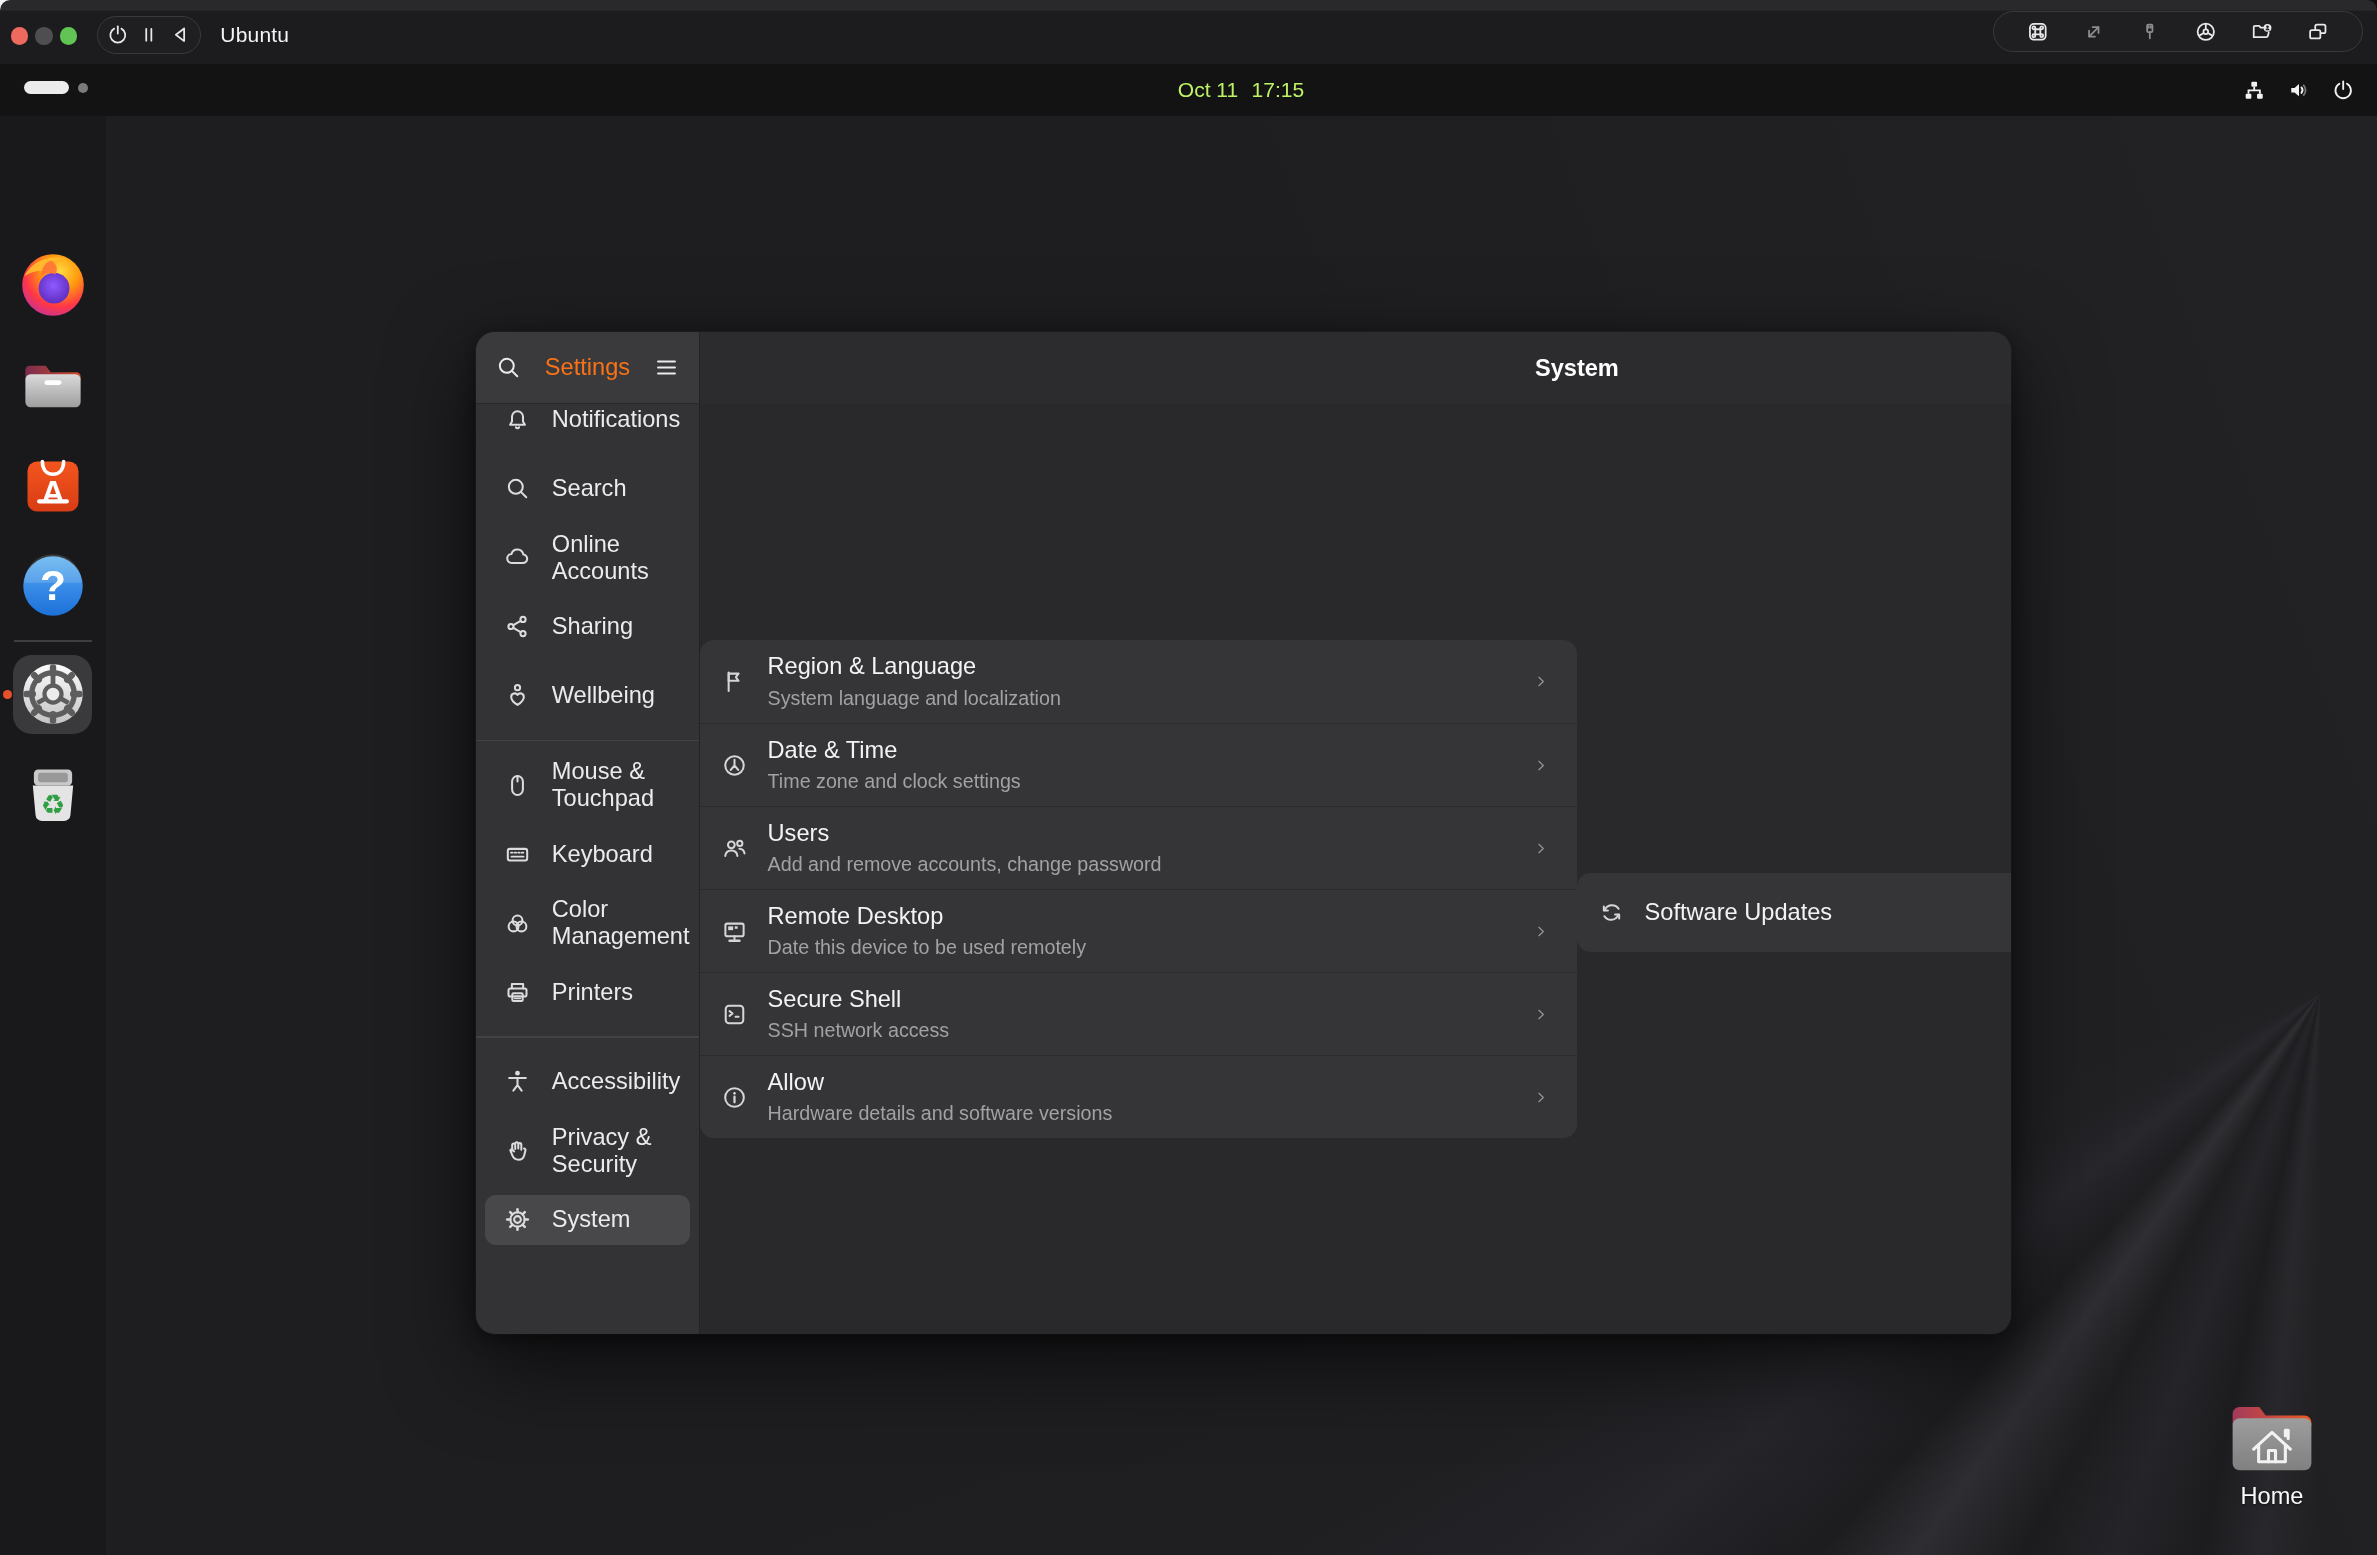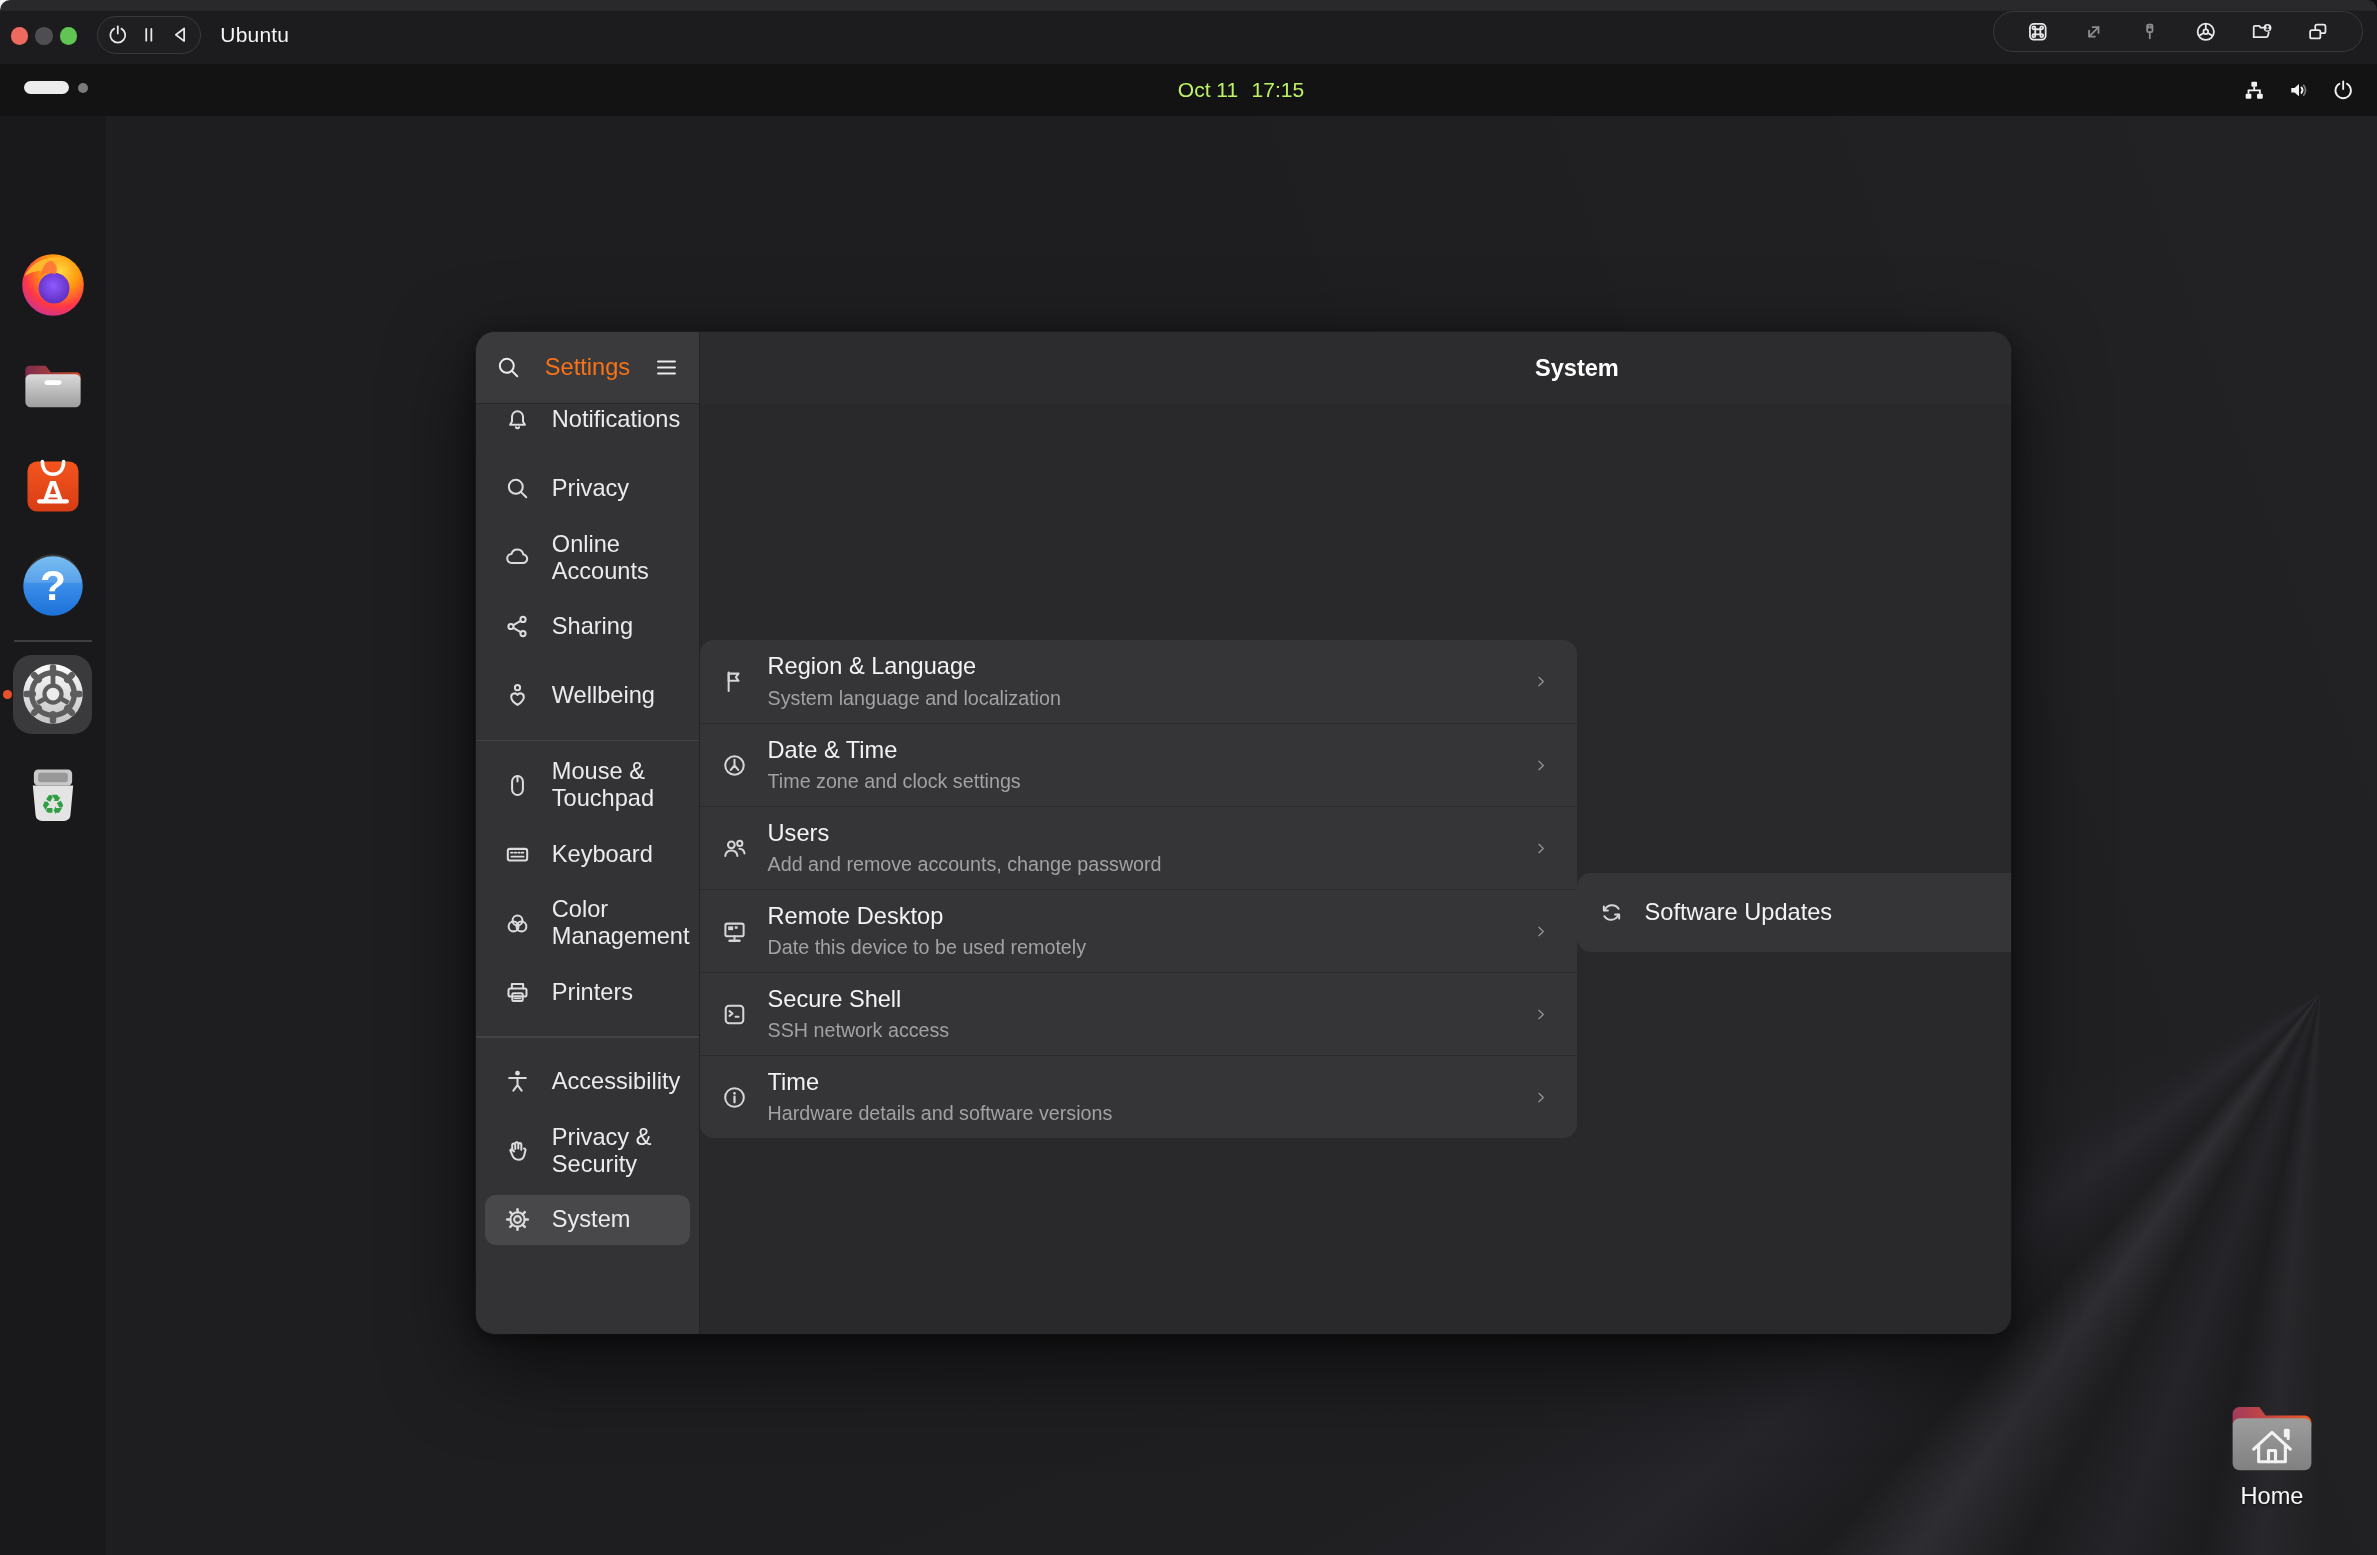--- a/index.html
+++ b/index.html
@@ -392,21 +392,21 @@
             </span>
             <span>Notifications</span>
           </div>
           <div class="sb-row">
             <span class="sb-ico">
               <svg viewBox="0 0 24 24" fill="none" stroke="currentColor" stroke-width="1.8" stroke-linecap="round" stroke-linejoin="round">
                 <circle cx="10.5" cy="10.5" r="6.2"></circle>
                 <path d="M15.2 15.2l4.6 4.6"></path>
               </svg>
             </span>
-            <span>Privacy</span>
+            <span>Search</span>
           </div>
           <div class="sb-row">
             <span class="sb-ico">
               <svg viewBox="0 0 24 24" fill="none" stroke="currentColor" stroke-width="1.8" stroke-linecap="round" stroke-linejoin="round">
                 <path d="M7 16.8h9.6a3.7 3.7 0 00.6-7.4 5.4 5.4 0 00-10.5-.6A3.85 3.85 0 007 16.8z"></path>
               </svg>
             </span>
             <span>Online Accounts</span>
           </div>
           <div class="sb-row">
@@ -625,21 +625,21 @@
             </div>
             <div class="row">
               <span class="row-ico">
                 <svg viewBox="0 0 24 24" fill="none" stroke="currentColor" stroke-width="1.8" stroke-linecap="round" stroke-linejoin="round">
                   <circle cx="12" cy="12" r="8.3"></circle>
                   <circle cx="12" cy="8.3" r="1.15" fill="currentColor" stroke="none"></circle>
                   <path d="M12 11.3v5" stroke-width="2"></path>
                 </svg>
               </span>
               <div class="row-texts">
-                <div class="row-title">Time</div>
+                <div class="row-title">Allow</div>
                 <div class="row-sub">Hardware details and software versions</div>
               </div>
               <span class="chev">
                 <svg viewBox="0 0 24 24" fill="none" stroke="currentColor" stroke-width="1.8" stroke-linecap="round" stroke-linejoin="round">
                   <path d="M9 5.5l6.8 6.5L9 18.5"></path>
                 </svg>
               </span>
             </div>
           </div>
         <div class="su-card" id="su-card">

